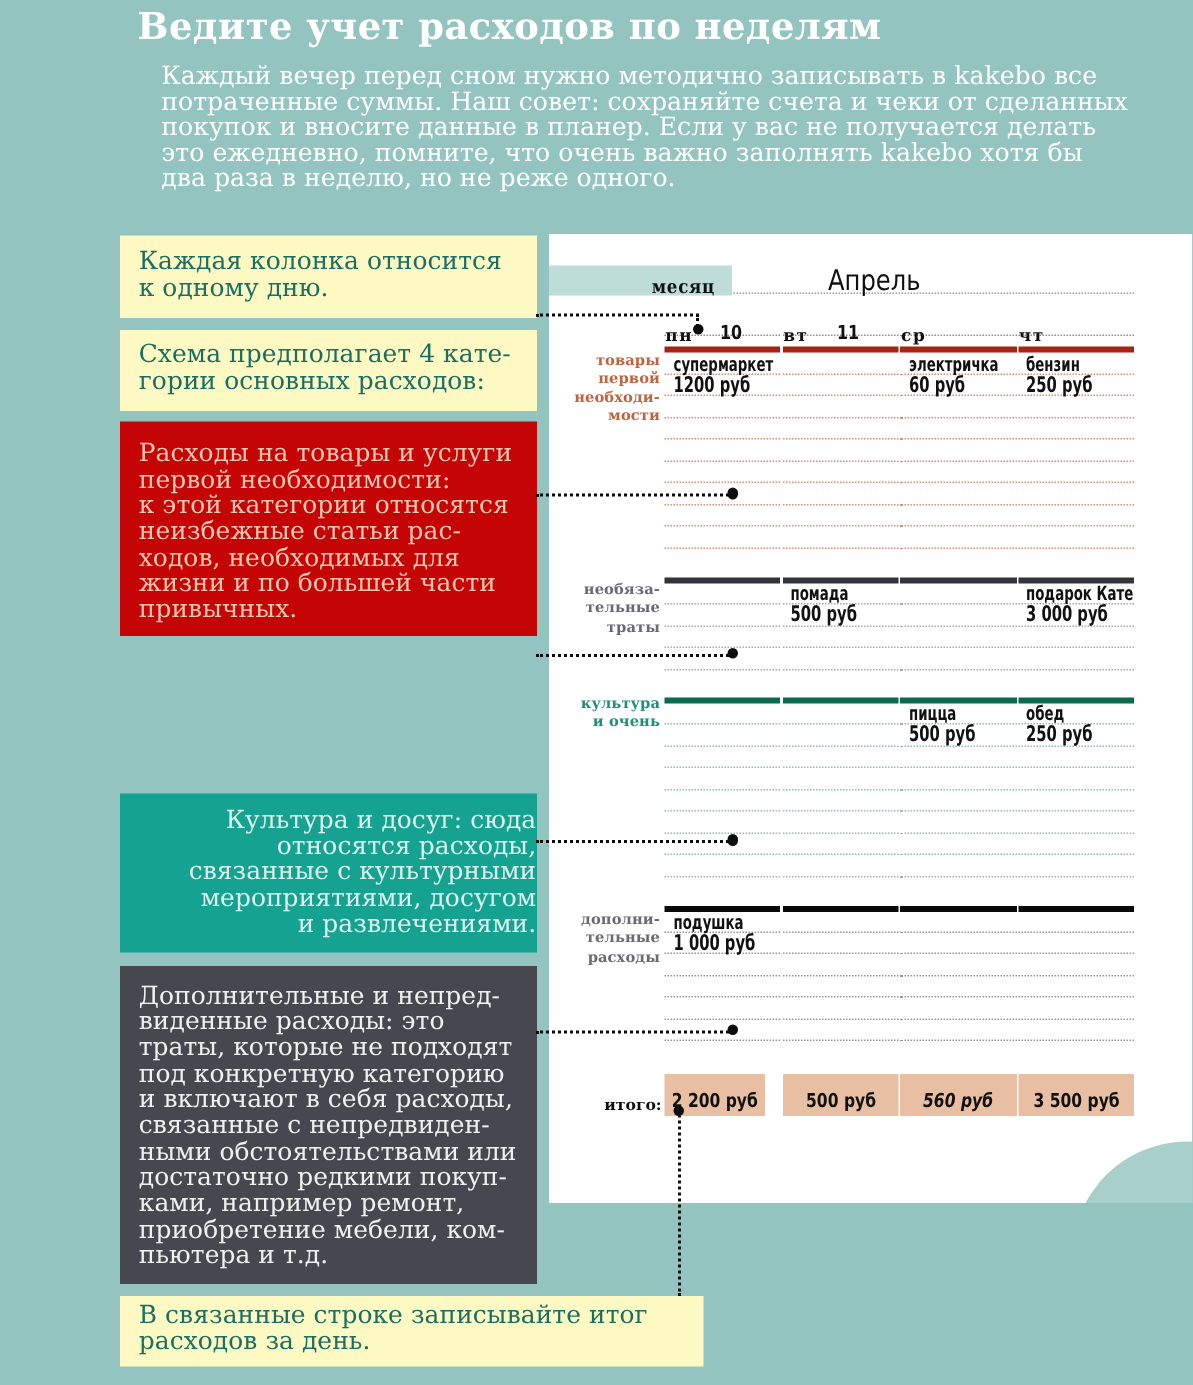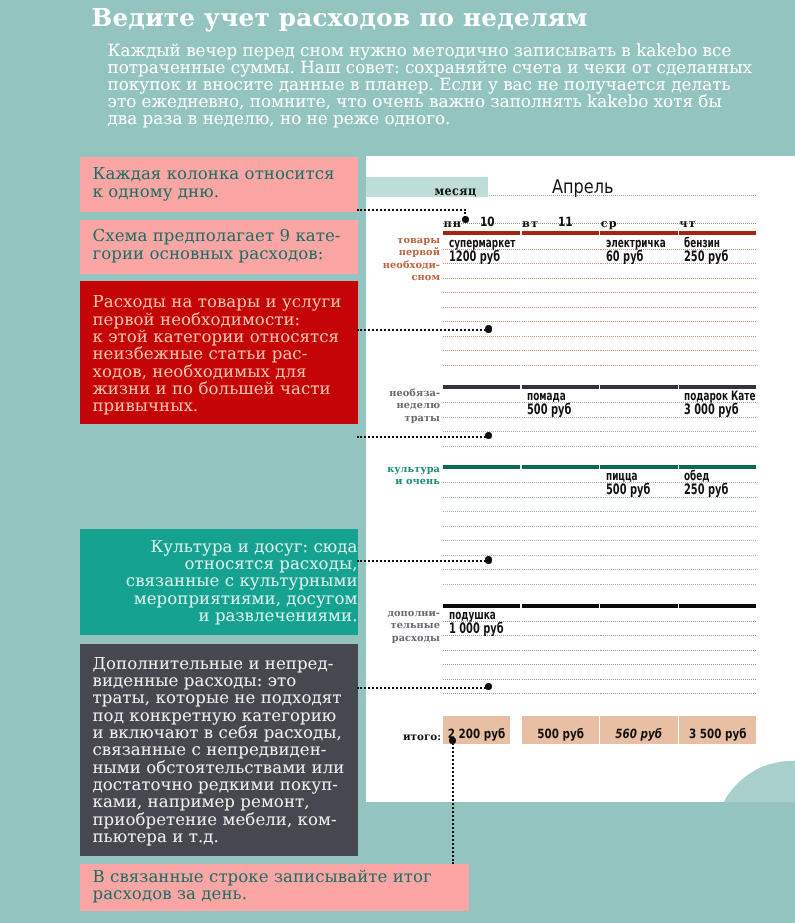--- a/index.html
+++ b/index.html
@@ -31,21 +31,21 @@
   .month-value{position:absolute;left:551.5px;top:187.3px;color:#111;
     font-family:"DejaVu Sans",sans-serif;font-weight:400;font-size:19px;
     line-height:0;transform:scaleX(.85);transform-origin:0 0;white-space:nowrap;}
   .month-dots{position:absolute;left:489px;top:195px;width:267px;height:0;
     border-top:1px dotted #a0a0a0;}
 
   
   .callout{position:absolute;left:80px;width:277.5px;box-sizing:border-box;
     padding:0 0 0 12.5px;font-family:"DejaVu Serif",serif;font-weight:400;
     font-size:16.6px;line-height:17.35px;white-space:pre-line;letter-spacing:0.05px;}
-  .c-white{background:#fca5a5;color:#1a6f64;}
+  .c-white{background:#fef9c3;color:#1a6f64;}
   .c-red{background:#c50406;color:#f6c6b1;}
   .c-gray{background:#828287;color:#ffffff;}
   .c-green{background:#15a291;color:#dcf2ee;text-align:right;}
   .c-dark{background:#47474f;color:#f0f0f0;}
 
   
   .conn{position:absolute;height:0;border-top:2.2px dotted #0d0d0d;}
   .conn-dot{position:absolute;width:7.4px;height:7.4px;border-radius:50%;background:#0d0d0d;}
   .conn-v{position:absolute;width:0;border-left:2.2px dotted #0d0d0d;}
 </style>
@@ -92,21 +92,21 @@
 потраченные суммы. Наш совет: сохраняйте счета и чеки от сделанных
 покупок и вносите данные в планер. Если у вас не получается делать
 это ежедневно, помните, что очень важно заполнять kakebo хотя бы
 два раза в неделю, но не реже одного.</div>
   <div class="panel-band"></div>
   <div class="month-dots"></div>
   <div class="month-label">месяц</div>
   <div class="month-value">Апрель</div>
   <div class="callout c-white" style="top:157.4px;height:54.3px;padding-top:8.0px;width:277.5px;">Каждая колонка относится
 к одному дню.</div>
-  <div class="callout c-white" style="top:220.0px;height:53.5px;padding-top:7.3px;width:277.5px;">Схема предполагает 9 кате-
+  <div class="callout c-white" style="top:220.0px;height:53.5px;padding-top:7.3px;width:277.5px;">Схема предполагает 4 кате-
 гории основных расходов:</div>
   <div class="callout c-red" style="top:280.9px;height:142.8px;padding-top:12.5px;width:277.5px;">Расходы на товары и услуги
 первой необходимости:
 к этой категории относятся
 неизбежные статьи рас-
 ходов, необходимых для
 жизни и по большей части
 привычных.</div>
   <div class="callout c-green" style="top:529.0px;height:105.8px;padding-top:8.7px;width:277.5px;">Культура и досуг: сюда
 относятся расходы,
@@ -194,21 +194,21 @@
   <div class="rule" style="left:521.6px;top:350.1px;width:77.4px;border-top:1px dotted #d69079;"></div>
   <div class="rule" style="left:600.2px;top:350.1px;width:77.4px;border-top:1px dotted #d69079;"></div>
   <div class="rule" style="left:678.7px;top:350.1px;width:77.4px;border-top:1px dotted #d69079;"></div>
   <div class="rule" style="left:443.0px;top:364.6px;width:77.4px;border-top:1px dotted #d69079;"></div>
   <div class="rule" style="left:521.6px;top:364.6px;width:77.4px;border-top:1px dotted #d69079;"></div>
   <div class="rule" style="left:600.2px;top:364.6px;width:77.4px;border-top:1px dotted #d69079;"></div>
   <div class="rule" style="left:678.7px;top:364.6px;width:77.4px;border-top:1px dotted #d69079;"></div>
   <div class="seclabel" style="left:370px;top:235.0px;width:70px;color:#bd6440;">товары
 первой
 необходи-
-сном</div>
+мости</div>
   <div class="entry" style="left:448.6px;top:264.3px;height:0;">
     <span class="nm">супермаркет</span>
     <span class="am">1200 руб</span>
   </div>
   <div class="entry" style="left:605.8px;top:264.3px;height:0;">
     <span class="nm">электричка</span>
     <span class="am">60 руб</span>
   </div>
   <div class="entry" style="left:684.3px;top:264.3px;height:0;">
     <span class="nm">бензин</span>
@@ -228,21 +228,21 @@
   <div class="rule" style="left:678.7px;top:416.6px;width:77.4px;border-top:1px dotted #a8a8b0;"></div>
   <div class="rule" style="left:443.0px;top:431.1px;width:77.4px;border-top:1px dotted #a8a8b0;"></div>
   <div class="rule" style="left:521.6px;top:431.1px;width:77.4px;border-top:1px dotted #a8a8b0;"></div>
   <div class="rule" style="left:600.2px;top:431.1px;width:77.4px;border-top:1px dotted #a8a8b0;"></div>
   <div class="rule" style="left:678.7px;top:431.1px;width:77.4px;border-top:1px dotted #a8a8b0;"></div>
   <div class="rule" style="left:443.0px;top:445.6px;width:77.4px;border-top:1px dotted #a8a8b0;"></div>
   <div class="rule" style="left:521.6px;top:445.6px;width:77.4px;border-top:1px dotted #a8a8b0;"></div>
   <div class="rule" style="left:600.2px;top:445.6px;width:77.4px;border-top:1px dotted #a8a8b0;"></div>
   <div class="rule" style="left:678.7px;top:445.6px;width:77.4px;border-top:1px dotted #a8a8b0;"></div>
   <div class="seclabel" style="left:370px;top:388.2px;width:70px;color:#6a6a73;">необязa-
-неделю
+тельные
 траты</div>
   <div class="entry" style="left:527.2px;top:417.8px;height:0;">
     <span class="nm">помада</span>
     <span class="am">500 руб</span>
   </div>
   <div class="entry" style="left:684.3px;top:417.8px;height:0;">
     <span class="nm">подарок Кате</span>
     <span class="am">3 000 руб</span>
   </div>
   <div class="secbar" style="left:443.0px;top:465.4px;width:77.4px;background:#0b6b51;"></div>

